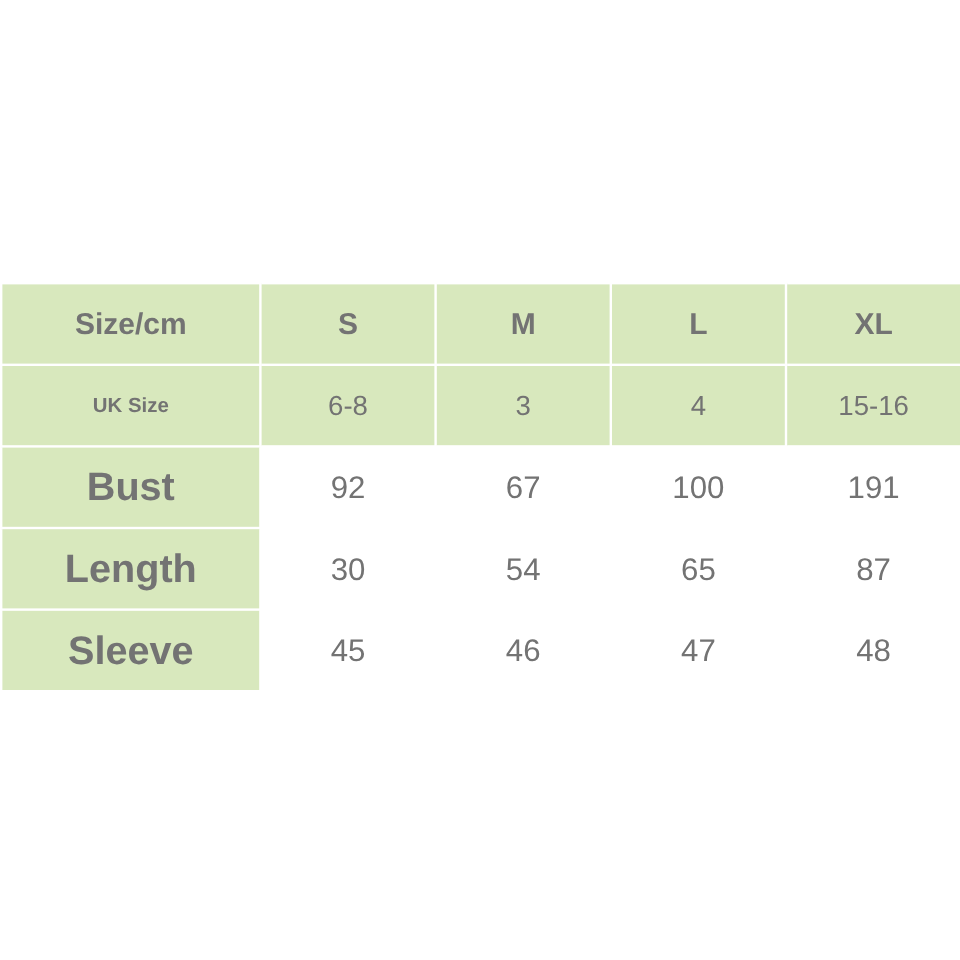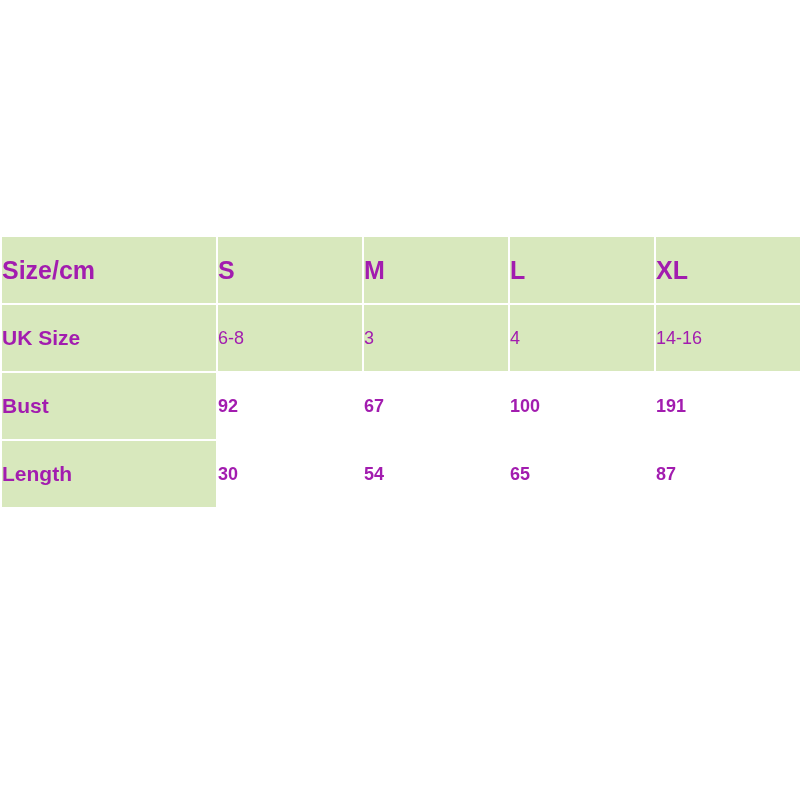--- a/index.html
+++ b/index.html
@@ -20,58 +20,58 @@
     top: 235px;
     width: 800px;
   }
   table.size-table {
     border-collapse: collapse;
     width: 800px;
     table-layout: fixed;
   }
   table.size-table td {
     border: 2px solid #ffffff;
+    text-align: center;
     vertical-align: middle;
     height: 66px;
-    color: #a21caf;
+    color: #737373;
     font-size: 23px;
     padding: 0;
   }
   
   table.size-table col.c0 { width: 216px; }
   table.size-table col.c1 { width: 146px; }
   table.size-table col.c2 { width: 146px; }
   table.size-table col.c3 { width: 146px; }
   table.size-table col.c4 { width: 146px; }
 
   
   tr.header-row td {
     background: #d8e8bd;
     font-weight: bold;
     font-size: 25px;
   }
   
   tr.uk-row td {
     background: #d8e8bd;
-    font-size: 18px;
+    font-size: 23px;
   }
   tr.uk-row td.label-cell {
     font-weight: bold;
-    font-size: 21px;
+    font-size: 17px;
   }
   
   tr.data-row td.label-cell {
     background: #d8e8bd;
     font-weight: bold;
-    font-size: 21px;
+    font-size: 33px;
   }
   tr.data-row td.value-cell {
     background: #ffffff;
-    font-size: 18px;
-    font-weight: bold;
+    font-size: 26px;
   }
 </style>
 </head>
 <body>
 
 <div id="size-chart-wrapper">
   <table class="size-table">
     <colgroup>
       <col class="c0">
         <col class="c1">
@@ -85,31 +85,38 @@
         <td>S</td>
         <td>M</td>
         <td>L</td>
         <td>XL</td>
       </tr>
       <tr class="uk-row">
         <td class="label-cell">UK Size</td>
         <td class="value-cell">6-8</td>
         <td class="value-cell">3</td>
         <td class="value-cell">4</td>
-        <td class="value-cell">14-16</td>
+        <td class="value-cell">15-16</td>
       </tr>
       <tr class="data-row">
         <td class="label-cell">Bust</td>
         <td class="value-cell">92</td>
         <td class="value-cell">67</td>
         <td class="value-cell">100</td>
         <td class="value-cell">191</td>
       </tr>
       <tr class="data-row">
         <td class="label-cell">Length</td>
         <td class="value-cell">30</td>
         <td class="value-cell">54</td>
         <td class="value-cell">65</td>
         <td class="value-cell">87</td>
       </tr>
+      <tr class="data-row">
+        <td class="label-cell">Sleeve</td>
+        <td class="value-cell">45</td>
+        <td class="value-cell">46</td>
+        <td class="value-cell">47</td>
+        <td class="value-cell">48</td>
+      </tr>
     </tbody>
   </table>
 </div>
 
 </body></html>

